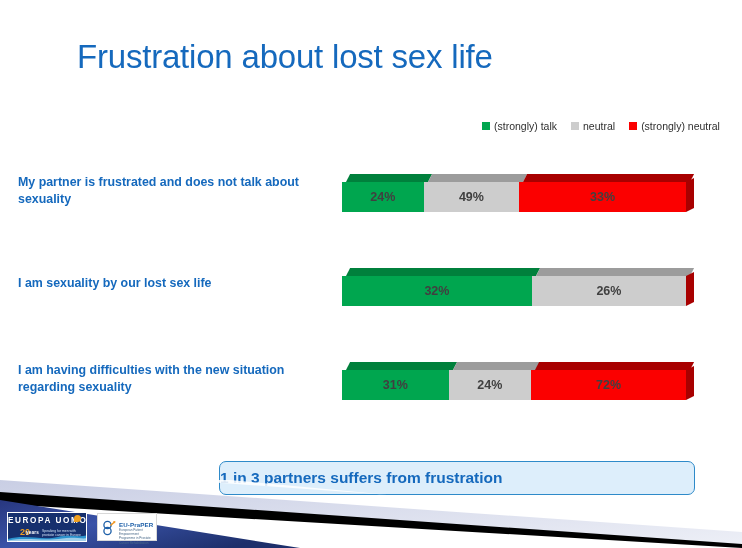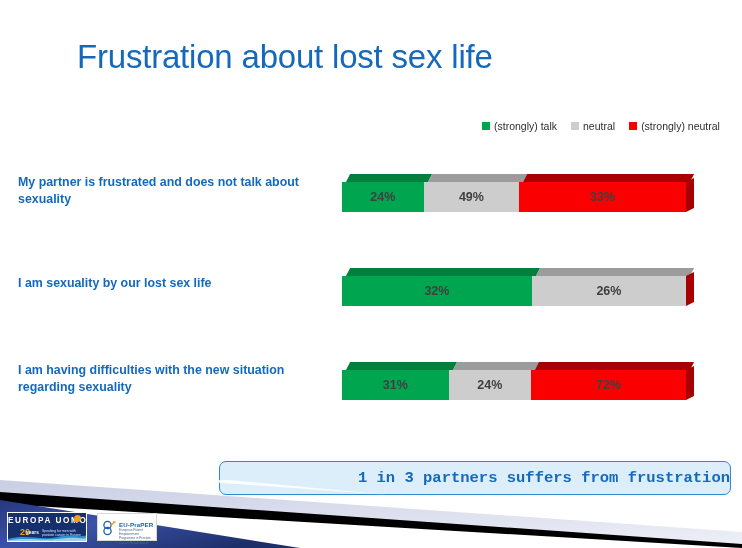--- a/index.html
+++ b/index.html
@@ -109,29 +109,28 @@
     width:8px;height:30px;
     background:#a80000;
     transform:skewY(-27deg);
     transform-origin:left top;
   }
 
   
   #callout{
     position:absolute;
     left:219px;top:461px;
-    width:512px;height:34px;
+    width:476px;height:34px;
     background:#ddeefb;
     border:1.4px solid #2e8ac9;
     border-radius:7px;
     display:flex;
     align-items:center;
-    justify-content:flex-end;
+    justify-content:flex-start;
     box-sizing:border-box;
-    font-family:Liberation Mono, monospace;
   }
   #callout-text{
     font-size:15.5px;
     font-weight:bold;
     color:#1569bd;
     white-space:nowrap;
   }
 
   
   #footer{

